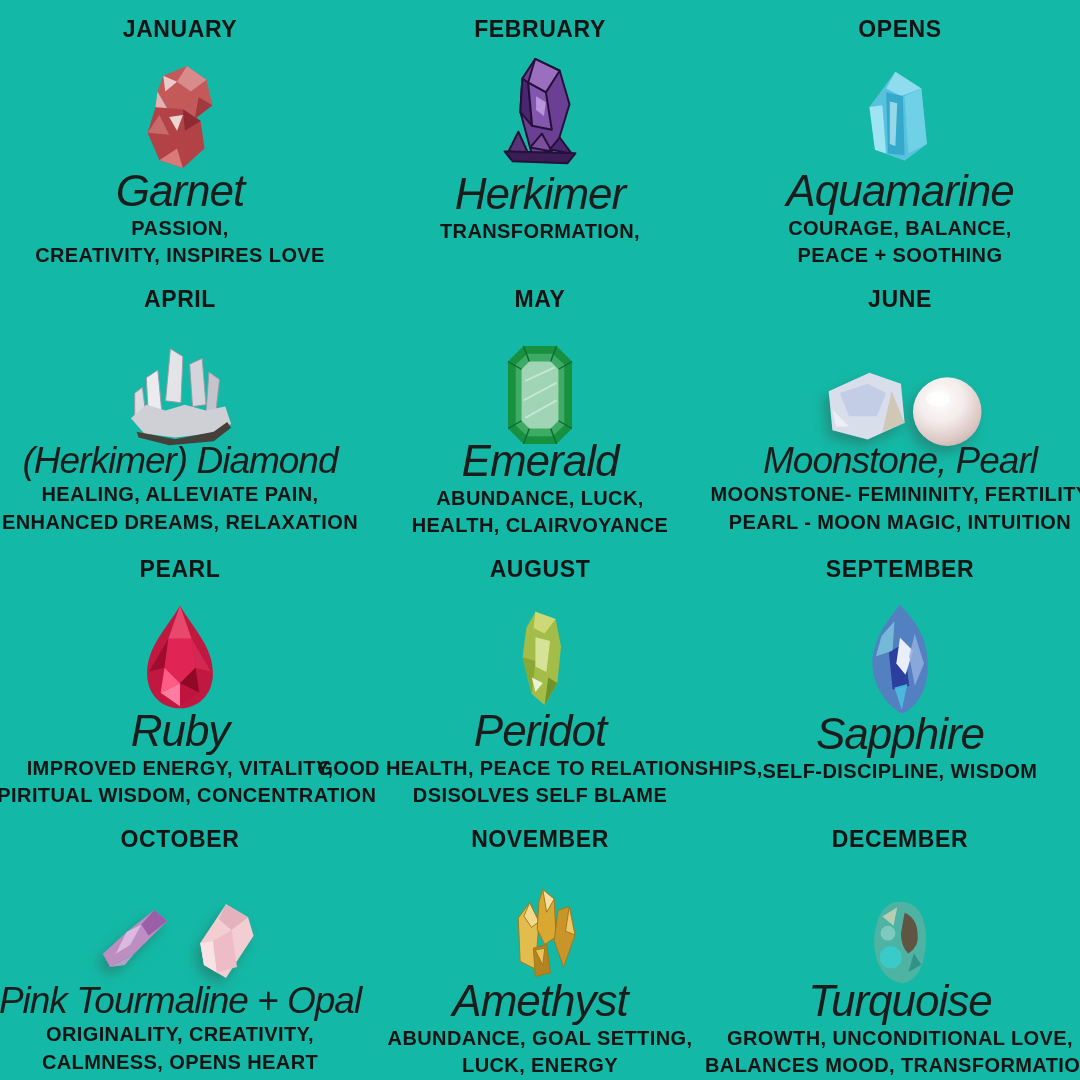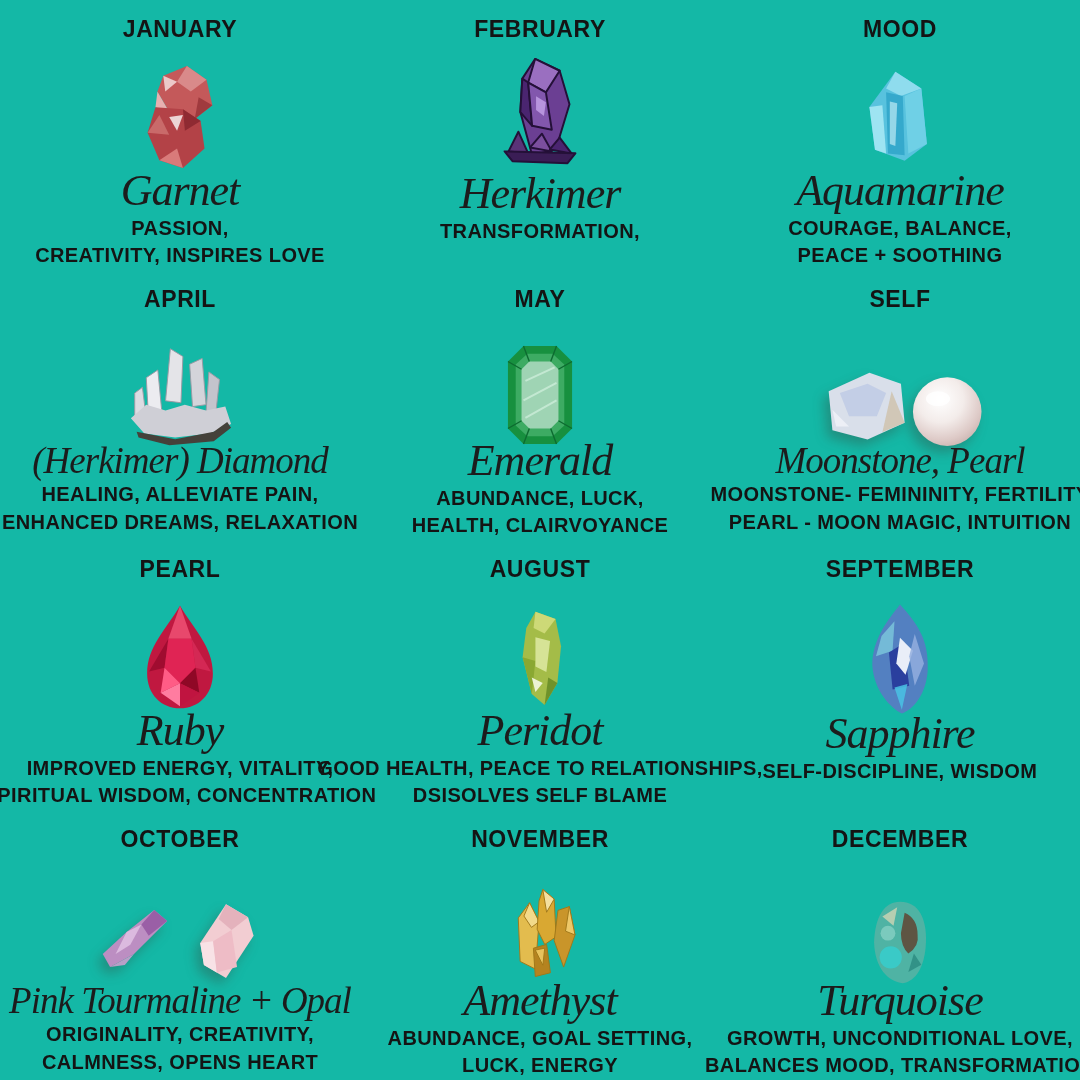--- a/index.html
+++ b/index.html
@@ -7,21 +7,21 @@
     width:1080px;height:1080px;background:#14b8a6;
     display:grid;grid-template-columns:repeat(3,360px);grid-template-rows:repeat(4,270px);
     font-family:"Liberation Sans",sans-serif;color:#151515;overflow:hidden;
   }
   .cell{display:flex;flex-direction:column;align-items:center;padding-top:16px;position:relative;}
   .month{font-size:23px;font-weight:800;letter-spacing:.6px;color:#141414;white-space:nowrap;}
   .gem{height:134px;display:flex;align-items:flex-end;justify-content:center;margin-top:2px;}
   .gem svg{display:block;}
   .shadowed{filter:drop-shadow(-5px 7px 6px rgba(60,50,40,.30));}
   .stone{
-    font-family:Liberation Serif, serif;font-style:italic;font-size:44px;line-height:.95;
+    font-family:Liberation Sans, sans-serif;font-style:italic;font-size:44px;line-height:.95;
     color:#1c1c1c;margin-top:-6px;white-space:nowrap;z-index:2;letter-spacing:-1px;
   }
   .stone.long{font-size:37px;}
   .props{margin-top:3px;text-align:center;z-index:1;}
   .props div{font-size:20px;font-weight:800;letter-spacing:.4px;line-height:1.38;white-space:nowrap;color:#141414;}
 </style>
 </head>
 <body>
 
 <div class="board">
@@ -66,21 +66,21 @@
         <polygon points="56,46 66,52 64,66 56,60" fill="#b794dd"></polygon>
       </svg>
     </div>
     <div class="stone">Herkimer</div>
     <div class="props">
       <div>TRANSFORMATION,</div>
     </div>
   </div>
 
   <div class="cell">
-    <div class="month">MOOD</div>
+    <div class="month">OPENS</div>
     <div class="gem">
       <svg width="102" height="112" viewBox="0 0 110 120">
         <polygon points="50,8 78,26 84,86 60,104 28,92 22,46" fill="#58c2de"></polygon>
         <polygon points="50,8 78,26 56,34 40,26" fill="#8fdcee"></polygon>
         <polygon points="22,46 28,92 40,96 36,44" fill="#9ee4f2"></polygon>
         <polygon points="40,30 58,34 60,98 42,96" fill="#35a9cc"></polygon>
         <polygon points="78,26 84,86 64,96 60,34" fill="#6fd0e6"></polygon>
         <polygon points="44,40 52,42 50,88 44,86" fill="#c9f0f8" opacity=".65"></polygon>
       </svg>
     </div>
@@ -138,21 +138,21 @@
       </svg>
     </div>
     <div class="stone">Emerald</div>
     <div class="props">
       <div>ABUNDANCE, LUCK,</div>
       <div>HEALTH, CLAIRVOYANCE</div>
     </div>
   </div>
 
   <div class="cell">
-    <div class="month">SELF</div>
+    <div class="month">JUNE</div>
     <div class="gem">
       <svg class="shadowed" width="176" height="84" viewBox="0 0 190 90">
         <defs>
           <radialGradient id="pearlG" cx="40%" cy="32%" r="75%">
             <stop offset="0%" stop-color="#ffffff"></stop>
             <stop offset="45%" stop-color="#f3ecea"></stop>
             <stop offset="80%" stop-color="#ddc9c6"></stop>
             <stop offset="100%" stop-color="#c9b2ae"></stop>
           </radialGradient>
         </defs>

